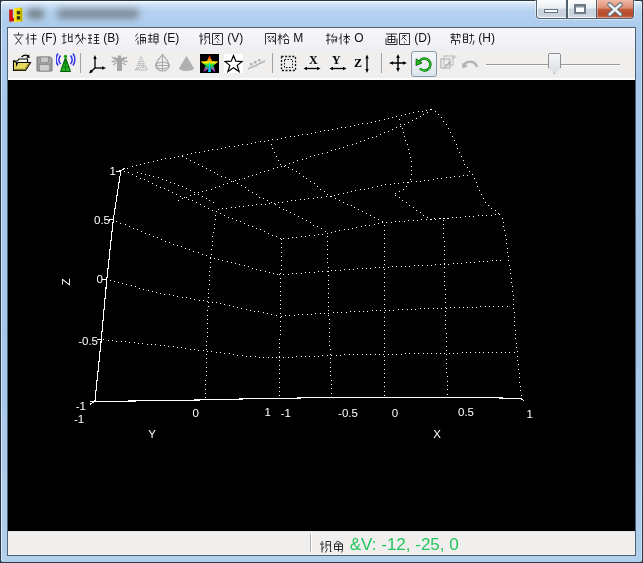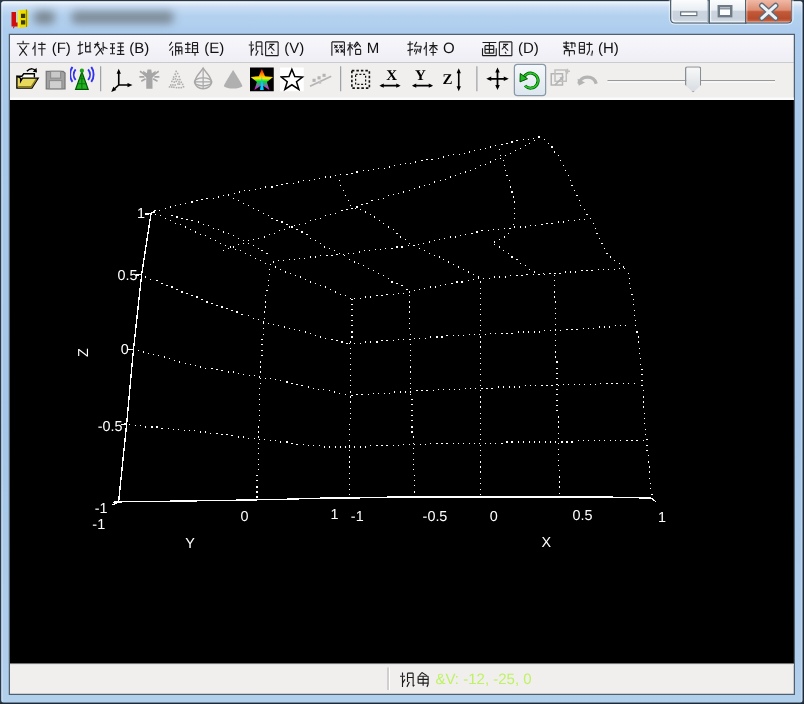--- a/index.html
+++ b/index.html
@@ -1345,21 +1345,21 @@
     <text x="395" y="416.5" fill="#fff" font-size="11.5" font-family="Liberation Sans, sans-serif" text-anchor="middle">0</text>
     <text x="466" y="416" fill="#fff" font-size="11.5" font-family="Liberation Sans, sans-serif" text-anchor="middle">0.5</text>
     <text x="529.7" y="417.8" fill="#fff" font-size="11.5" font-family="Liberation Sans, sans-serif" text-anchor="middle">1</text>
     <text x="152" y="438" fill="#fff" font-size="11.5" font-family="Liberation Sans, sans-serif" text-anchor="middle">Y</text>
     <text x="437" y="437.5" fill="#fff" font-size="11.5" font-family="Liberation Sans, sans-serif" text-anchor="middle">X</text>
     <text x="66" y="286" fill="#fff" font-size="11.5" font-family="Liberation Sans, sans-serif" text-anchor="middle" transform="rotate(-90 66 282)">Z</text>
   </svg>
 <div id="status"></div>
 <div style="position:absolute;left:310px;top:534px;width:1px;height:18px;background:#b0b0b0"></div>
 <div style="position:absolute;left:311px;top:534px;width:1px;height:18px;background:#fff"></div>
-<div style="position:absolute;left:319px;top:537px;font-size:12px;color:#bef264;white-space:nowrap"><svg width="13" height="14" viewBox="-0.5 -0.5 13 14" style="vertical-align:-2px">
+<div style="position:absolute;left:319px;top:537px;font-size:17px;color:#22c55e;white-space:nowrap"><svg width="13" height="14" viewBox="-0.5 -0.5 13 14" style="vertical-align:-2px">
       <line x1="2.5" y1="0.5" x2="2.5" y2="3" stroke="#1c1c1c" stroke-width="0.9"></line>
       <line x1="0.5" y1="3.5" x2="4.5" y2="3.5" stroke="#1c1c1c" stroke-width="0.9"></line>
       <line x1="2.5" y1="3.5" x2="2.5" y2="12" stroke="#1c1c1c" stroke-width="0.9"></line>
       <line x1="4.5" y1="6" x2="2.5" y2="9" stroke="#1c1c1c" stroke-width="0.9"></line>
       <line x1="6.5" y1="1" x2="6.5" y2="8" stroke="#1c1c1c" stroke-width="0.9"></line>
       <line x1="11" y1="1" x2="11" y2="8" stroke="#1c1c1c" stroke-width="0.9"></line>
       <line x1="6.5" y1="1" x2="11" y2="1" stroke="#1c1c1c" stroke-width="0.9"></line>
       <line x1="6.5" y1="4.5" x2="11" y2="4.5" stroke="#1c1c1c" stroke-width="0.9"></line>
       <line x1="8" y1="8" x2="6" y2="12" stroke="#1c1c1c" stroke-width="0.9"></line>
       <line x1="11" y1="8" x2="11" y2="11.5" stroke="#1c1c1c" stroke-width="0.9"></line>

